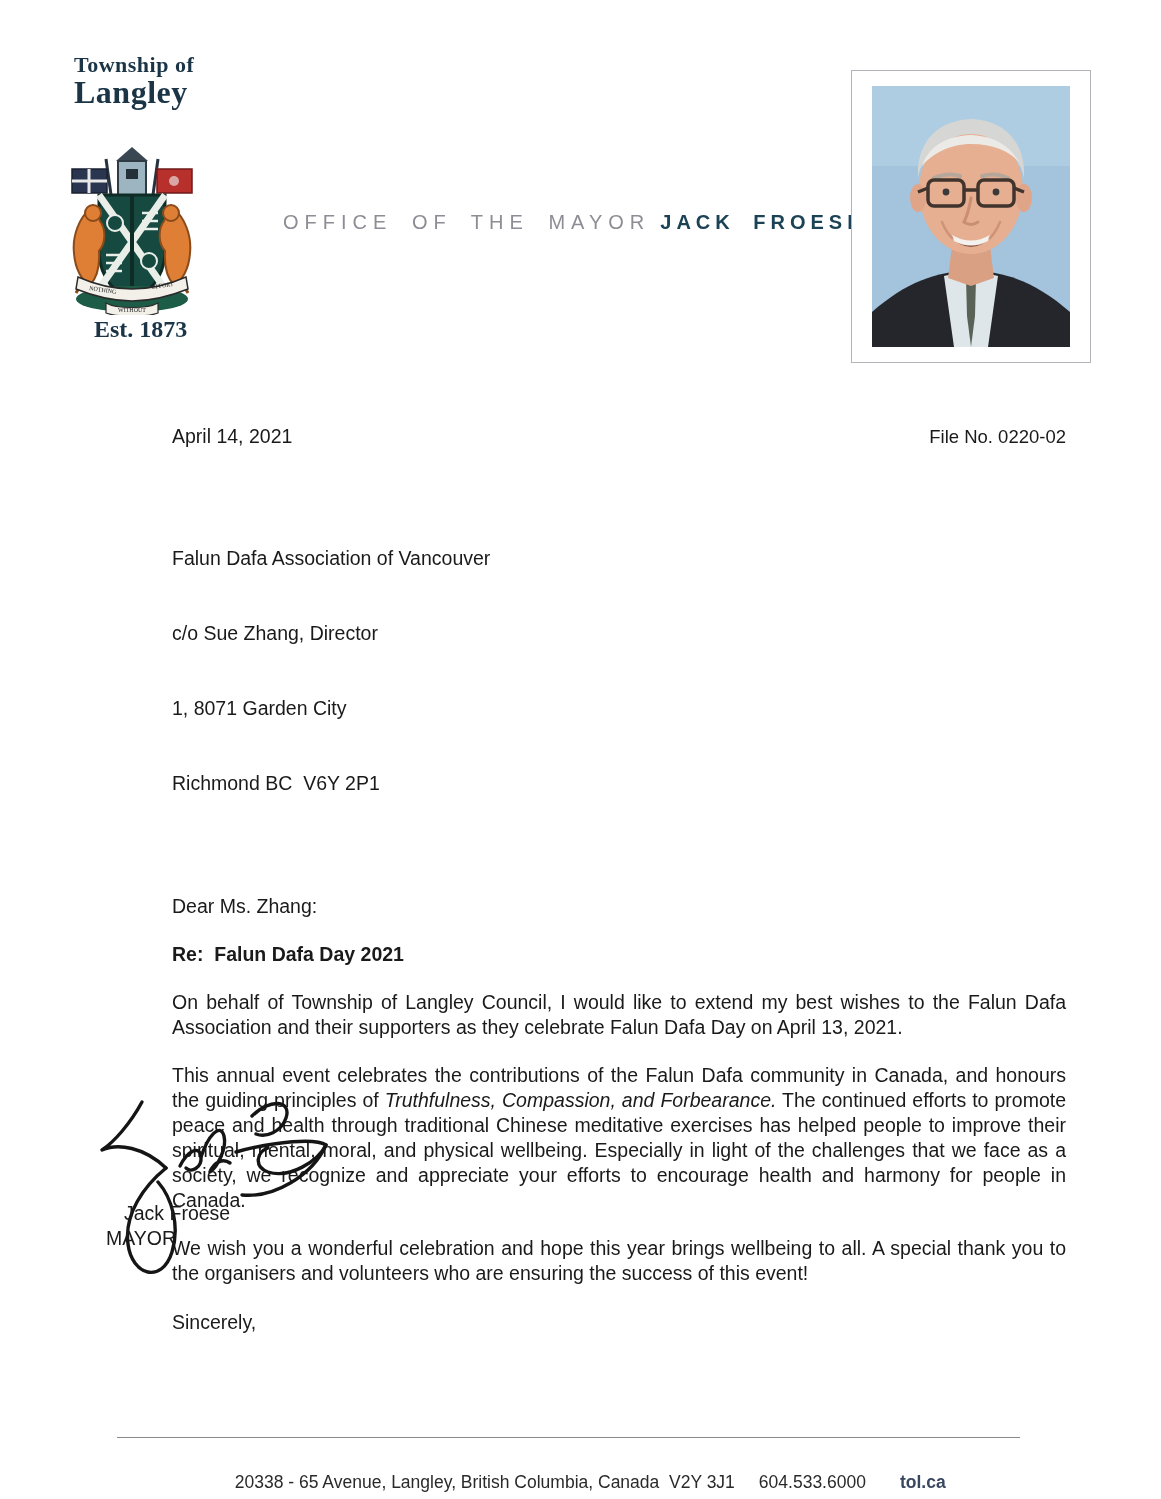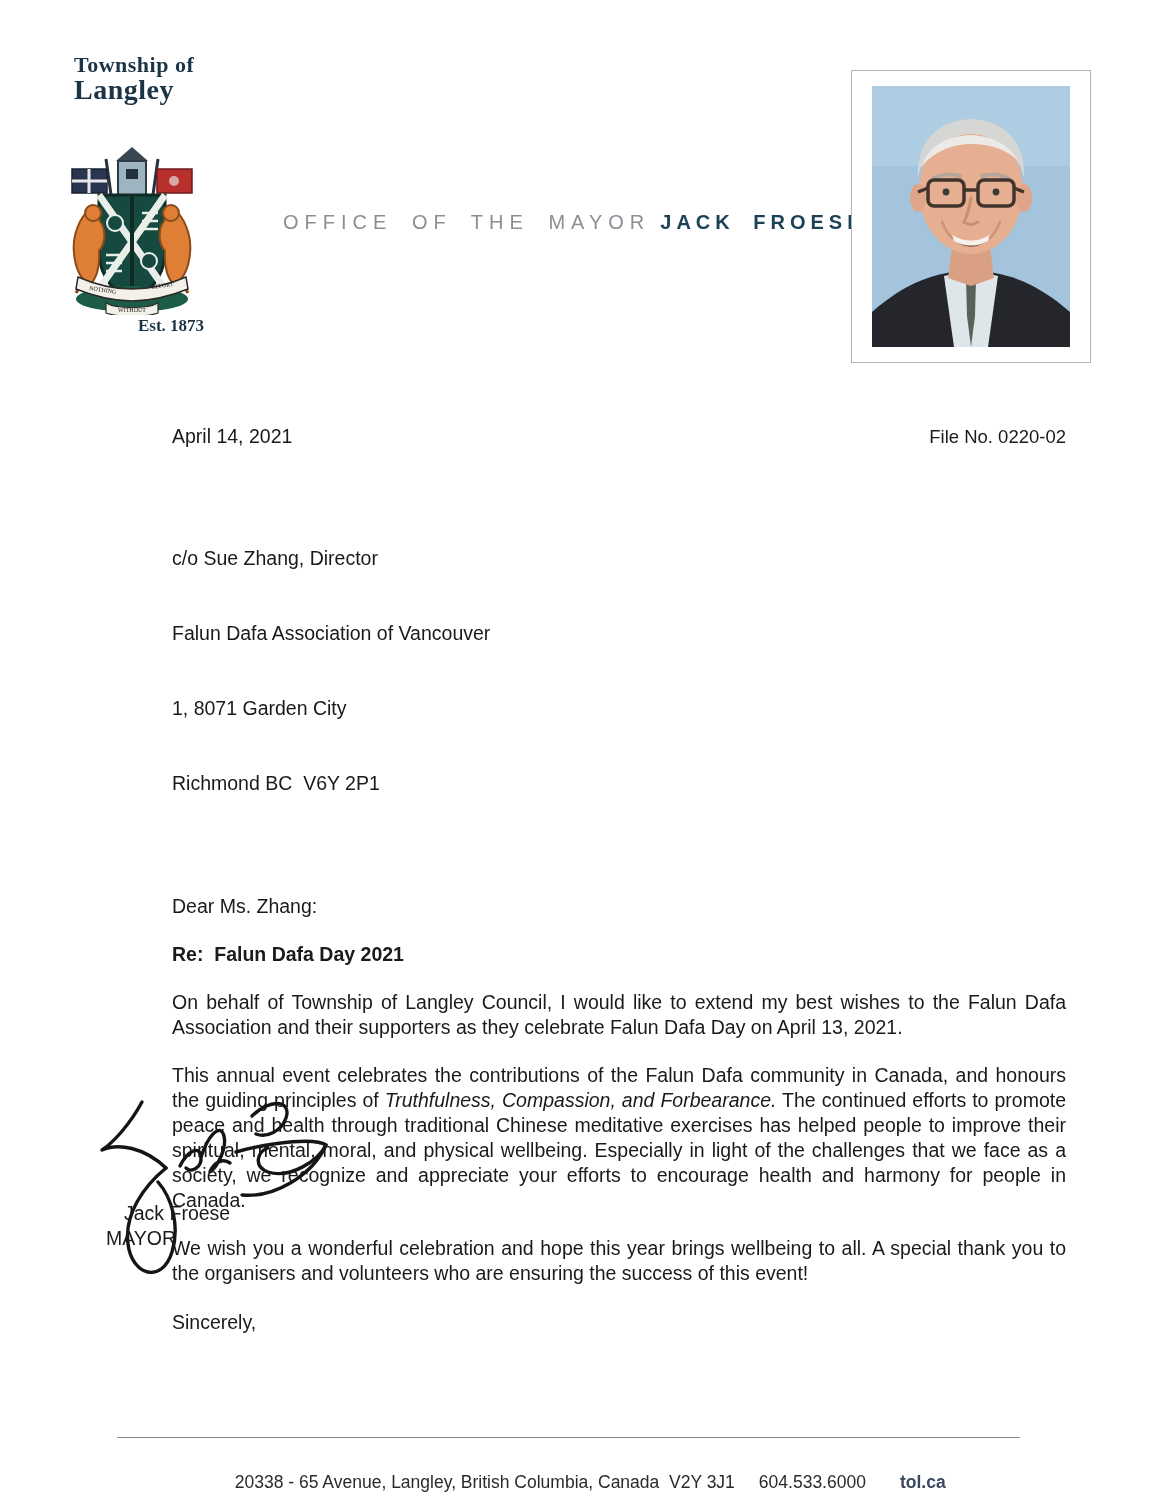--- a/index.html
+++ b/index.html
@@ -8,23 +8,23 @@
     width:1161px;height:1499px;
     margin:0 auto;
     background:#ffffff;
     font-family:"Liberation Sans", sans-serif;
     color:#1a1a1a;
     overflow:hidden;
   }
   
   .logo-text{position:absolute;left:74px;top:54px;color:#1b3547;font-family:"Liberation Serif", serif;font-weight:700;line-height:1.02;}
   .logo-line1{font-size:22px;letter-spacing:.5px;}
-  .logo-line2{font-size:28px;letter-spacing:.5px;}
+  .logo-line2{font-size:32px;letter-spacing:.5px;}
   .crest{position:absolute;left:66px;top:143px;width:132px;height:172px;}
-  .est{position:absolute;left:94px;top:316px;color:#1b3547;font-family:"Liberation Serif", serif;font-weight:700;font-size:17px;margin-left:44px;}
+  .est{position:absolute;left:94px;top:316px;color:#1b3547;font-family:"Liberation Serif", serif;font-weight:700;font-size:24px;}
   .office-line{position:absolute;left:283px;top:211px;white-space:nowrap;font-size:20px;}
   .office-label{color:#8d8d95;letter-spacing:6px;word-spacing:8px;}
   .mayor-name{color:#1c4355;font-weight:700;letter-spacing:5px;word-spacing:8px;margin-left:10px;}
   .photo-frame{
     position:absolute;left:851px;top:70px;width:238px;height:291px;
     background:#ffffff;border:1px solid #b3b3ba;
     display:flex;align-items:center;justify-content:center;
   }
   .photo-frame svg{display:block;}
   
@@ -147,22 +147,22 @@
     </svg>
   </div>
 
   <div class="body-col">
     <div class="date-row">
       <span>April 14, 2021</span>
       <span class="file-no">File No. 0220-02</span>
     </div>
 
     <div class="recipient">
+      <div>Falun Dafa Association of Vancouver</div>
       <div>c/o Sue Zhang, Director</div>
-      <div>Falun Dafa Association of Vancouver</div>
       <div>1, 8071 Garden City</div>
       <div>Richmond BC  V6Y 2P1</div>
     </div>
 
     <div class="salutation">Dear Ms. Zhang:</div>
 
     <div class="subject">Re:  Falun Dafa Day 2021</div>
 
     <p class="para">On behalf of Township of Langley Council, I would like to extend my best wishes to the Falun Dafa Association and their supporters as they celebrate Falun Dafa Day on April 13, 2021.</p>
 

